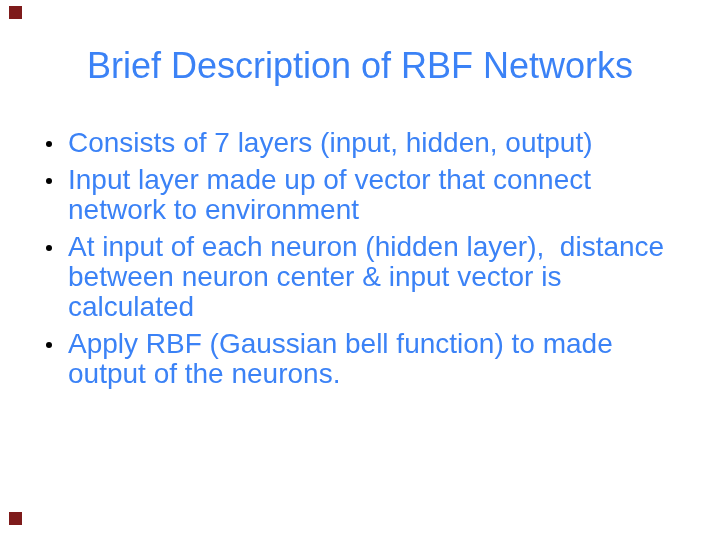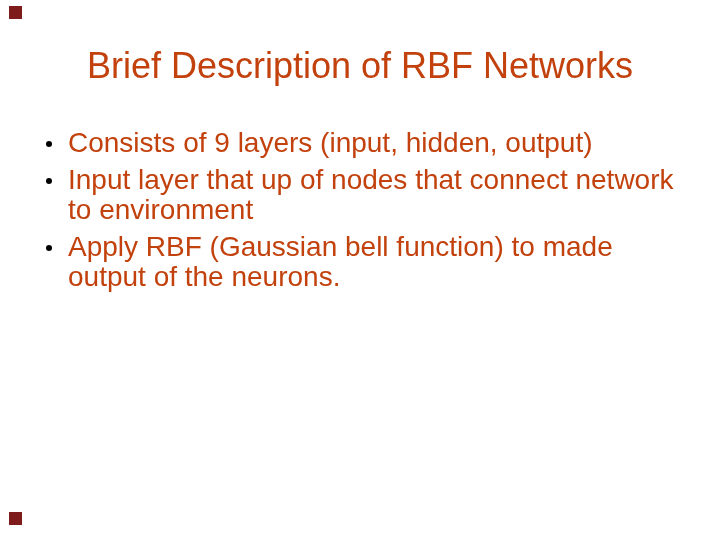--- a/index.html
+++ b/index.html
@@ -64,34 +64,38 @@
     border-radius: 50%;
     background: #000000;
   }
   .bullet-text {
     white-space: pre-wrap;
   }
 </style>
 </head>
 <body>
 
-<div class="slide" style="background: rgb(255, 255, 255); color: #c2410c;">
+<div class="slide" style="background: rgb(255, 255, 255); color: #3b82f6;">
 
   <span class="corner-marker top" style="background: rgb(126, 27, 27);"></span>
 
   <div class="slide-title">Brief Description of RBF Networks</div>
 
   <ul class="bullet-list">
     <li class="bullet-item">
       <span class="bullet-dot"></span>
-      <span class="bullet-text">Consists of 9 layers (input, hidden, output)</span>
+      <span class="bullet-text">Consists of 7 layers (input, hidden, output)</span>
     </li>
     <li class="bullet-item">
       <span class="bullet-dot"></span>
-      <span class="bullet-text">Input layer that up of nodes that connect network to environment</span>
+      <span class="bullet-text">Input layer made up of vector that connect network to environment</span>
+    </li>
+    <li class="bullet-item">
+      <span class="bullet-dot"></span>
+      <span class="bullet-text">At input of each neuron (hidden layer),  distance between neuron center &amp; input vector is calculated</span>
     </li>
     <li class="bullet-item">
       <span class="bullet-dot"></span>
       <span class="bullet-text">Apply RBF (Gaussian bell function) to made output of the neurons.</span>
     </li>
   </ul>
 
   <span class="corner-marker bottom" style="background: rgb(126, 27, 27);"></span>
 
 </div>

